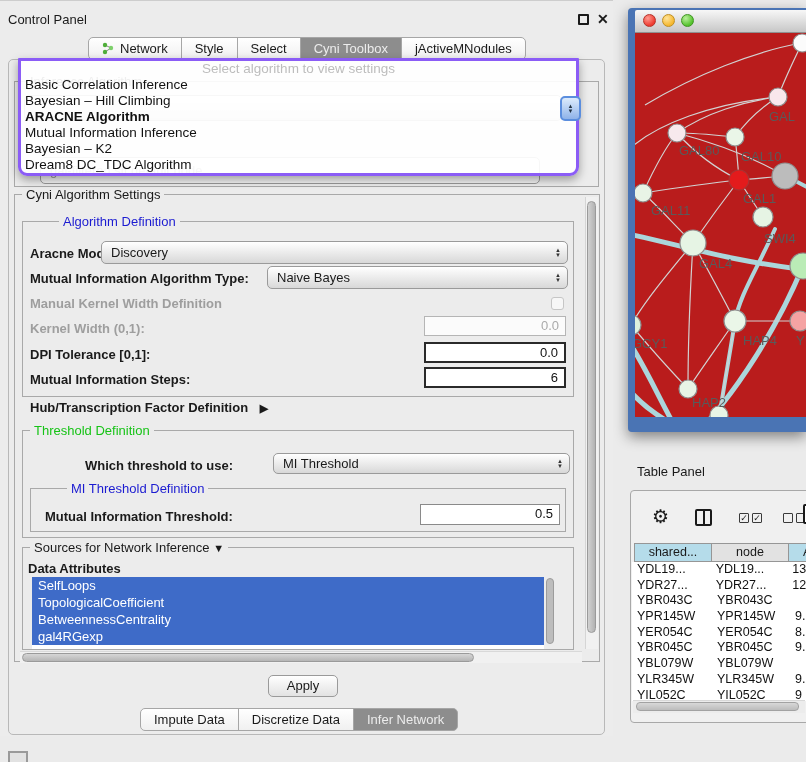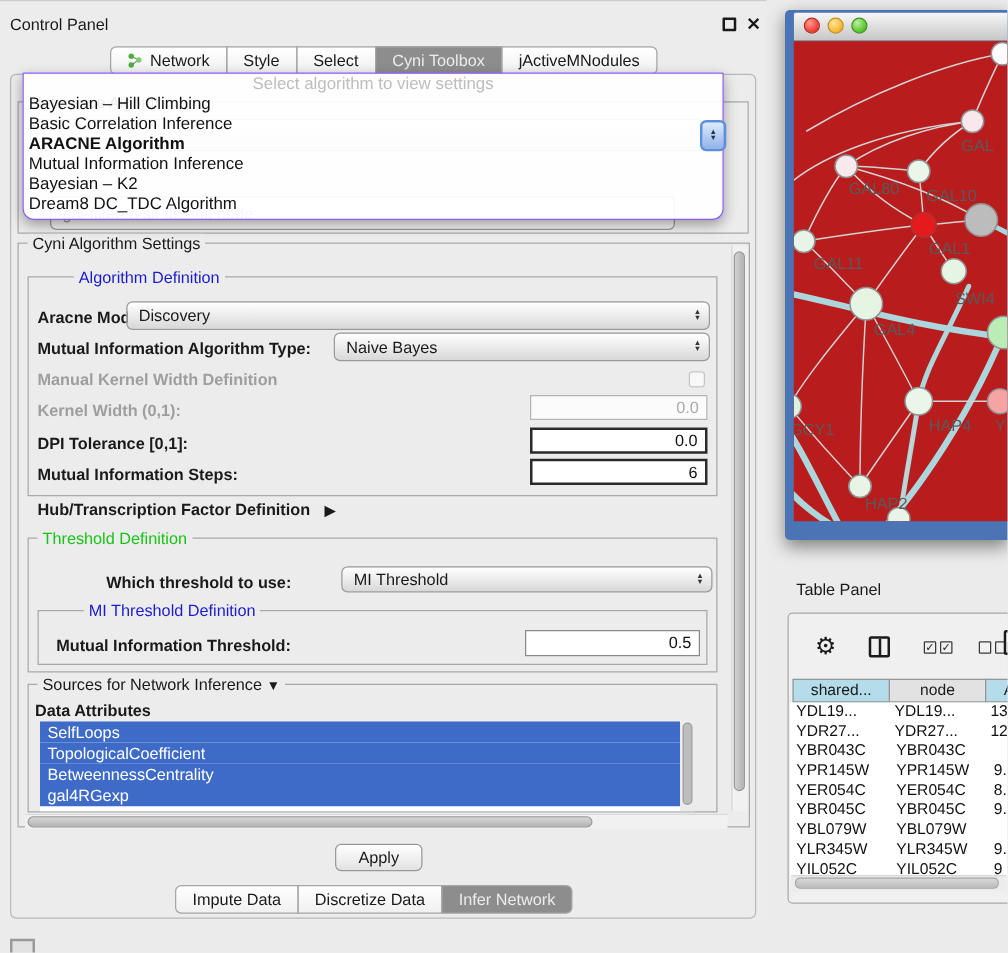--- a/index.html
+++ b/index.html
@@ -32,21 +32,21 @@
   #ghost-group { left:14px; top:80px; width:585px; height:106px; }
   #ghost-group-label { left:26px; top:73px; color:#2a2a2a; }
   .combo { background:linear-gradient(#ffffff,#d8d8d8); border:1px solid #9a9a9a; border-radius:5px;
            font-size:13px; color:#1a1a1a; display:flex; align-items:center; padding-left:9px; }
   .combo .spin { position:absolute; right:6px; top:50%; transform:translateY(-50%); display:flex; flex-direction:column; align-items:center; line-height:5px; font-size:6px; color:#333; }
   #ghost-combo1 { left:24px; top:94px; width:538px; height:26px; }
   #ghost-combo2 { left:40px; top:156px; width:500px; height:27px; color:#969696; background:#f5f5f5; }
 
   
   #algo-popup { left:18px; top:57px; width:561px; height:118px; background:rgba(255,255,255,0.92);
-                border:1px solid #8b5cf6; border-radius:1px 1px 9px 9px; box-shadow:0 4px 10px rgba(0,0,0,0.35); z-index:10; overflow:hidden; }
+                border:3px solid #8b5cf6; border-radius:1px 1px 9px 9px; box-shadow:0 4px 10px rgba(0,0,0,0.35); z-index:10; overflow:hidden; }
   .popup-item { height:16px; line-height:16px; font-size:13.5px; color:#111; padding-left:4px; white-space:nowrap; }
   .popup-item.prompt { text-align:center; color:#bdbdbd; padding-left:0; }
   .popup-item.bold { font-weight:bold; }
   #focus-combo-btn { left:560px; top:95px; width:21px; height:25px; border:2px solid #5b8ede; border-radius:5px;
                      background:linear-gradient(#dcebfc,#8fb3e9); z-index:11; display:flex; flex-direction:column;
                      align-items:center; justify-content:center; line-height:5px; font-size:6px; color:#234; }
 
   
   #settings-group { left:14px; top:193px; width:586px; height:468px; }
   #settings-label { left:22px; top:186px; color:#1a1a1a; }
@@ -162,22 +162,22 @@
       <div class="tab sel">
           <span>Cyni Toolbox</span>
         </div>
       <div class="tab">
           <span>jActiveMNodules</span>
         </div>
     </div>
 
     <div id="algo-popup" class="abs">
       <div class="popup-item prompt">Select algorithm to view settings</div>
+      <div class="popup-item">Basic Correlation Inference</div>
       <div class="popup-item">Bayesian – Hill Climbing</div>
-      <div class="popup-item">Basic Correlation Inference</div>
       <div class="popup-item bold">ARACNE Algorithm</div>
       <div class="popup-item">Mutual Information Inference</div>
       <div class="popup-item">Bayesian – K2</div>
       <div class="popup-item">Dream8 DC_TDC Algorithm</div>
     </div>
     <div id="focus-combo-btn" class="abs">
       <span>▲</span>
       <span>▼</span>
     </div>
 

